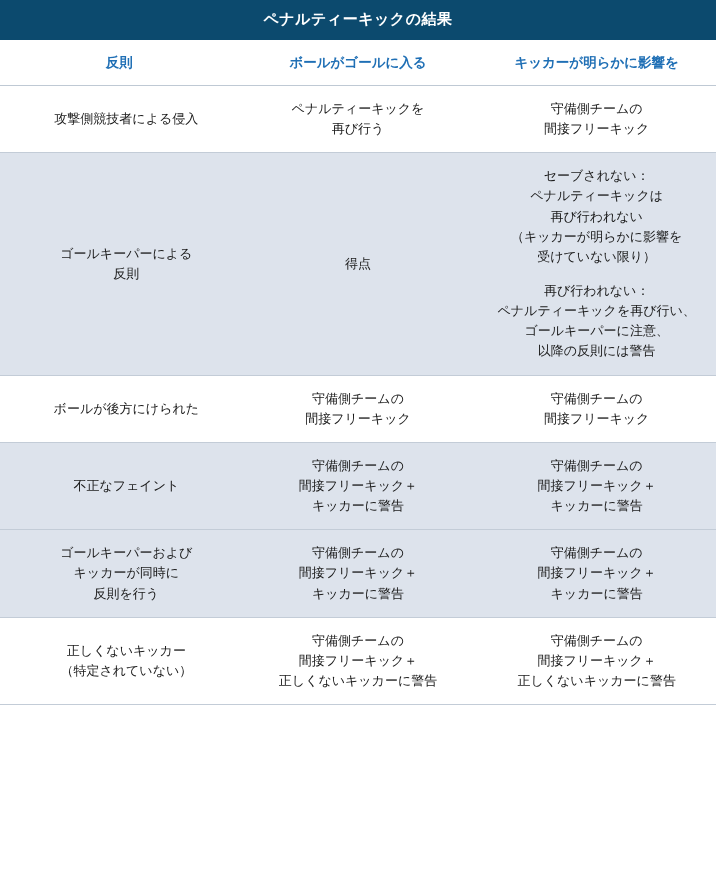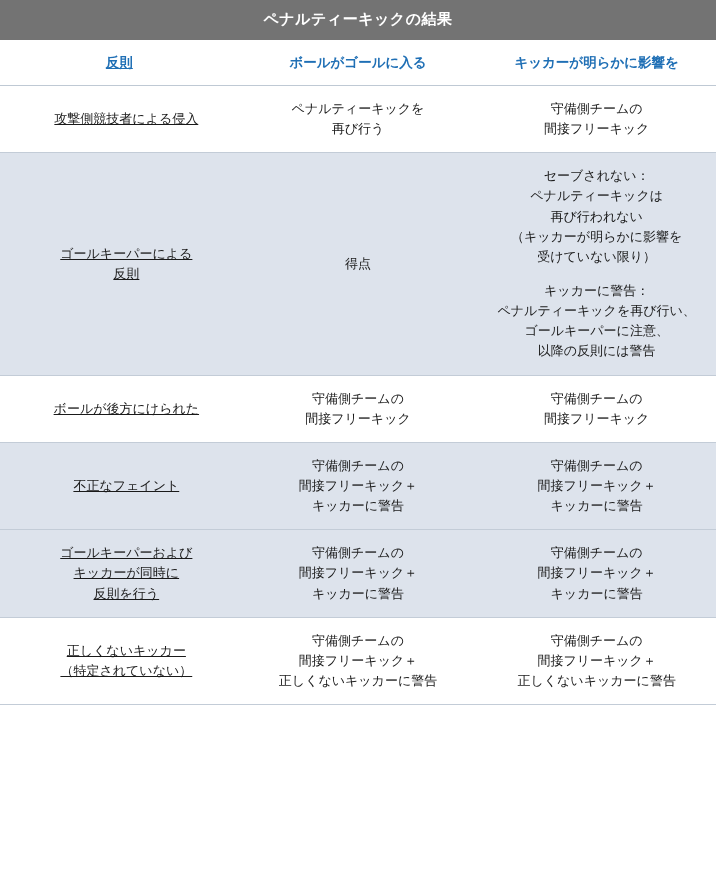--- a/index.html
+++ b/index.html
@@ -16,38 +16,38 @@
   }
   .table-wrap {
     width: 716px;
   }
   table.penalty-table {
     width: 716px;
     border-collapse: collapse;
     table-layout: fixed;
   }
   .title-row td {
-    background: #737373;
+    background: #0c4a6e;
     color: #ffffff;
     text-align: center;
     font-size: 15px;
     font-weight: bold;
     padding: 10px 4px 11px 4px;
     letter-spacing: 0.5px;
   }
   .header-row td {
     color: #1f6fb5;
     font-weight: bold;
     font-size: 13.5px;
     text-align: center;
     padding: 14px 6px 13px 6px;
     background: #ffffff;
     border-bottom: 1px solid #bfc9d4;
   }
-  td.col-offence { width: 228px; text-decoration: underline; }
+  td.col-offence { width: 228px; }
   td.col-in      { width: 200px; }
   td.col-out     { width: 288px; }
 
   tr.data-row td {
     font-size: 13px;
     line-height: 1.55;
     text-align: center;
     vertical-align: middle;
     padding: 13px 10px 13px 10px;
     border-bottom: 1px solid #c3ccd7;
@@ -108,21 +108,21 @@
         </td>
         <td class="col-out">
           <div class="cell-block">
             <span class="nowrap-line">セーブされない：</span>
             <span class="nowrap-line">ペナルティーキックは</span>
             <span class="nowrap-line">再び行われない</span>
             <span class="nowrap-line">（キッカーが明らかに影響を</span>
             <span class="nowrap-line">受けていない限り）</span>
           </div>
           <div class="cell-block">
-            <span class="nowrap-line">キッカーに警告：</span>
+            <span class="nowrap-line">再び行われない：</span>
             <span class="nowrap-line">ペナルティーキックを再び行い、</span>
             <span class="nowrap-line">ゴールキーパーに注意、</span>
             <span class="nowrap-line">以降の反則には警告</span>
           </div>
         </td>
       </tr>
 
       <tr class="data-row plain">
         <td class="col-offence">
           <span class="nowrap-line">ボールが後方にけられた</span>

